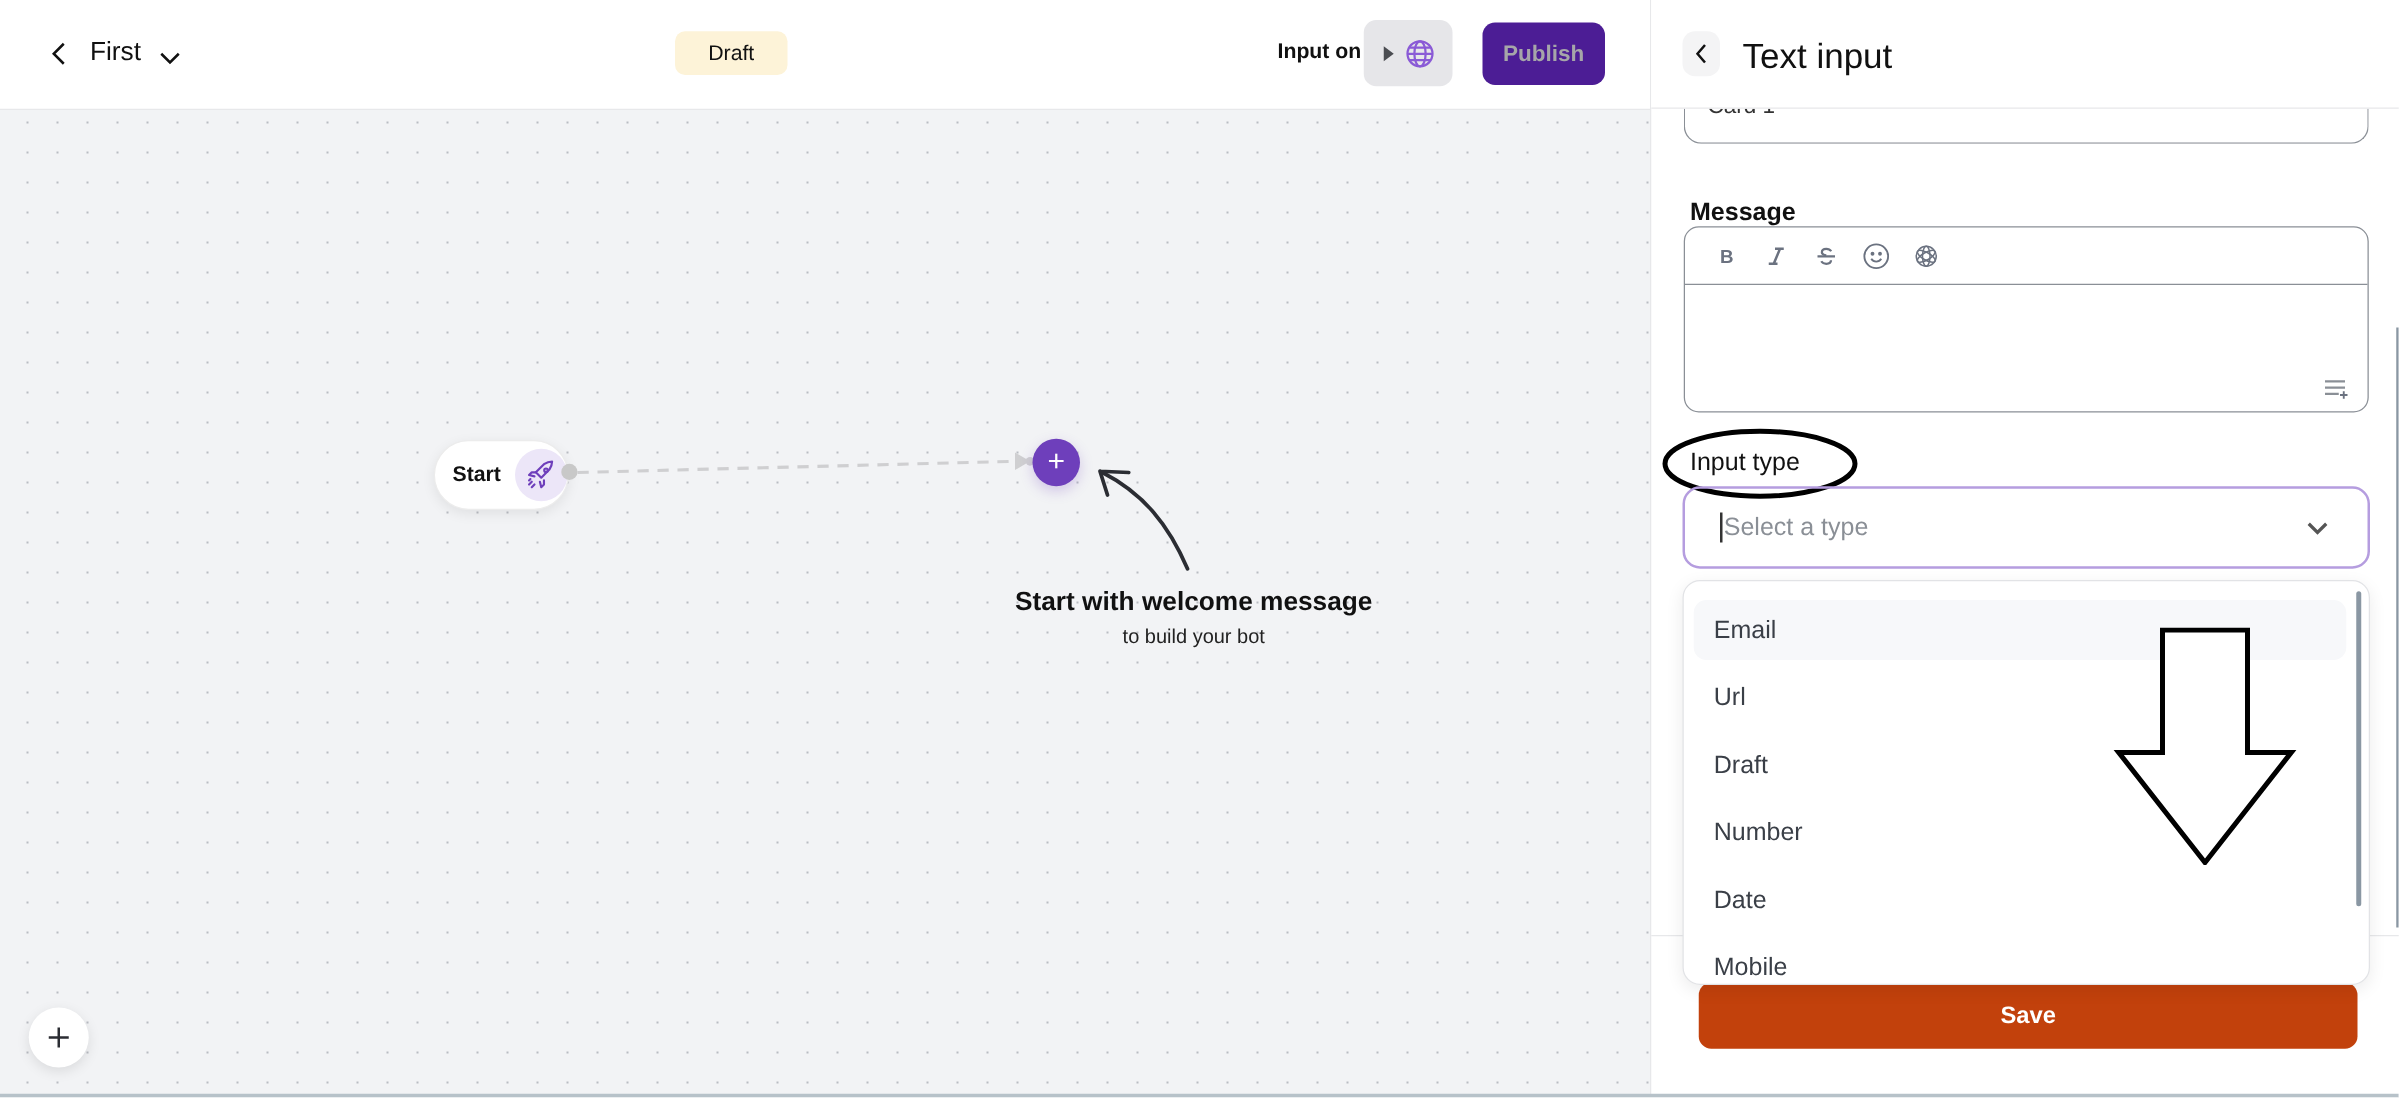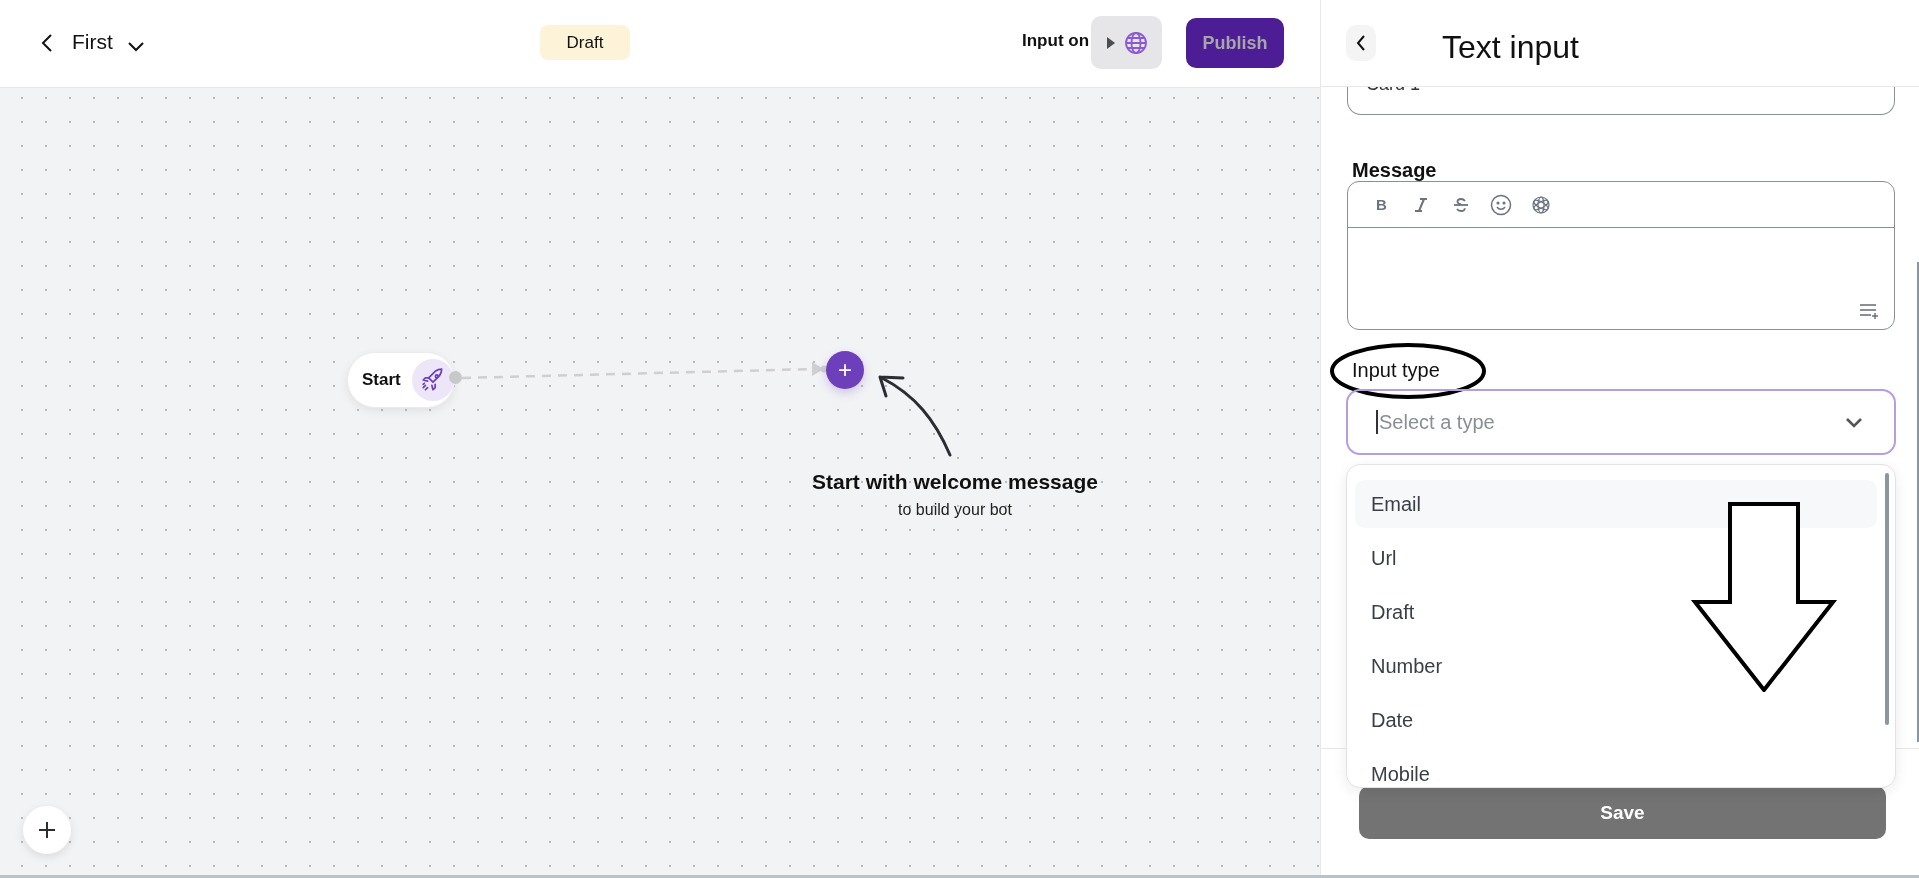--- a/index.html
+++ b/index.html
@@ -34,42 +34,42 @@
   .edge-svg { position: absolute; left: 0; top: 0; width: 1320px; height: 876px; pointer-events: none; }
   .add-node { position: absolute; left: 826px; top: 351px; width: 38px; height: 38px; border-radius: 50%; background:#6e3fbb; color:#fff; font-size: 24px; display:flex; align-items:center; justify-content:center; box-shadow: 0 4px 10px rgba(110,63,187,0.25); cursor:pointer; line-height:1; }
   .hint-title { position: absolute; left: 780px; top: 470px; width: 350px; text-align:center; font-size: 21px; font-weight: bold; color:#111; }
   .hint-sub { position: absolute; left: 780px; top: 501px; width: 350px; text-align:center; font-size: 16px; color:#222; }
   .fab-add { position: absolute; left: 23px; top: 806px; width: 48px; height: 48px; border-radius: 50%; background:#fff; box-shadow: 0 3px 10px rgba(0,0,0,0.1); display:flex; align-items:center; justify-content:center; cursor:pointer; }
 
   
   .panel { position: absolute; left: 1320px; top: 0; width: 599px; height: 876px; background:#fff; border-left: 1px solid #e7e8ea; }
   .panel-header { position: absolute; left: 0; top: 0; width: 599px; height: 87px; background:#fff; border-bottom: 1px solid #e7e8ea; z-index: 3; }
   .panel-back { position: absolute; left: 25px; top: 25px; width: 30px; height: 36px; background:#f4f4f5; border-radius: 10px; display:flex; align-items:center; justify-content:center; cursor:pointer; }
-  .panel-title { position: absolute; left: 73px; top: 29px; font-size: 32px; color:#111;margin-left:48px; }
+  .panel-title { position: absolute; left: 73px; top: 29px; font-size: 28px; color:#111; }
   .card-name-field { position: absolute; left: 26px; top: 60px; width: 548px; height: 55px; border: 1px solid #8a8f96; border-radius: 0 0 14px 14px; border-top: none; padding: 14px 18px; font-size: 18px; color:#333; }
   .label-message { position: absolute; left: 31px; top: 143px; font-size: 20px; font-weight: bold; color:#111;margin-top:16px; }
   .editor { position: absolute; left: 26px; top: 181px; width: 548px; height: 149px; border:1px solid #8a8f96; border-radius: 12px; }
   .editor-toolbar { height: 46px; border-bottom: 1px solid #8a8f96; display:flex; align-items:center; padding-left: 20px; gap: 14px; }
   .tb-btn { width: 26px; height: 26px; display:flex; align-items:center; justify-content:center; color:#6b7280; font-size: 15px; font-weight:bold; cursor:pointer; }
   .editor-body { position: relative; height: 101px; }
   .editor-insert { position: absolute; right: 14px; bottom: 8px; width: 22px; height: 20px; cursor:pointer; }
   .v-scroll-line { position: absolute; left: 596px; top: 262px; width: 2px; height: 480px; background:#8a97a3; }
   .label-input-type { position: absolute; left: 31px; top: 359px; font-size: 20px; font-weight: normal; color:#111;text-align:center; }
   .annot-ellipse { position: absolute; left: 7px; top: 341px; width: 160px; height: 60px; pointer-events:none; }
   .type-select { position: absolute; left: 25px; top: 389px; width: 550px; height: 66px; border: 2px solid #b59ddf; border-radius: 14px; display:flex; align-items:center; padding: 0 28px; cursor:pointer; }
   .type-select .caret { width: 2px; height: 24px; background:#333; margin-right: 1px; }
   .type-select .placeholder { font-size: 20px; color:#8a8f96; flex:1; }
   .type-chevron { width: 24px; height: 24px; display:flex; align-items:center; justify-content:center; }
   .dropdown { position: absolute; left: 25px; top: 464px; width: 550px; height: 324px; background:#fff; border:1px solid #e2e3e6; border-radius: 14px; box-shadow: 0 4px 14px rgba(0,0,0,0.08); overflow:hidden; z-index: 4; }
   .dd-item { position: absolute; left: 8px; width: 522px; height: 48px; display:flex; align-items:center; padding-left: 16px; font-size: 20px; color:#3a3f47; border-radius: 10px; cursor:pointer; }
   .dd-item.active { background:#f7f8fa; }
   .dd-scrollbar { position: absolute; right: 6px; top: 8px; width: 4px; height: 252px; background:#8a97a3; border-radius: 2px; }
   .annot-arrow { position: absolute; left: 1690px; top: 502px; width: 150px; height: 190px; pointer-events:none; z-index: 5; }
   .footer-line { position: absolute; left: 0; top: 748px; width: 599px; height: 1px; background:#e7e8ea; }
-  .save-btn { position: absolute; left: 38px; top: 786px; width: 527px; height: 53px; background:#737373; border-radius: 10px; color:#fff; font-size: 19px; font-weight: bold; display:flex; align-items:center; justify-content:center; border:none; cursor:pointer; z-index: 3; }
+  .save-btn { position: absolute; left: 38px; top: 786px; width: 527px; height: 53px; background:#c2410c; border-radius: 10px; color:#fff; font-size: 19px; font-weight: bold; display:flex; align-items:center; justify-content:center; border:none; cursor:pointer; z-index: 3; }
   .bottom-bar { position: absolute; left: 0; top: 875px; width: 1919px; height: 3px; background:#b7c2c9; }
 </style>
 </head>
 <body>
 
 <div class="app">
 
   <div class="canvas">
     <svg class="edge-svg" viewBox="0 0 1320 876">
       <line x1="462" y1="378" x2="814" y2="369" stroke="#cfcfd1" stroke-width="2.5" stroke-dasharray="9 7"></line>

